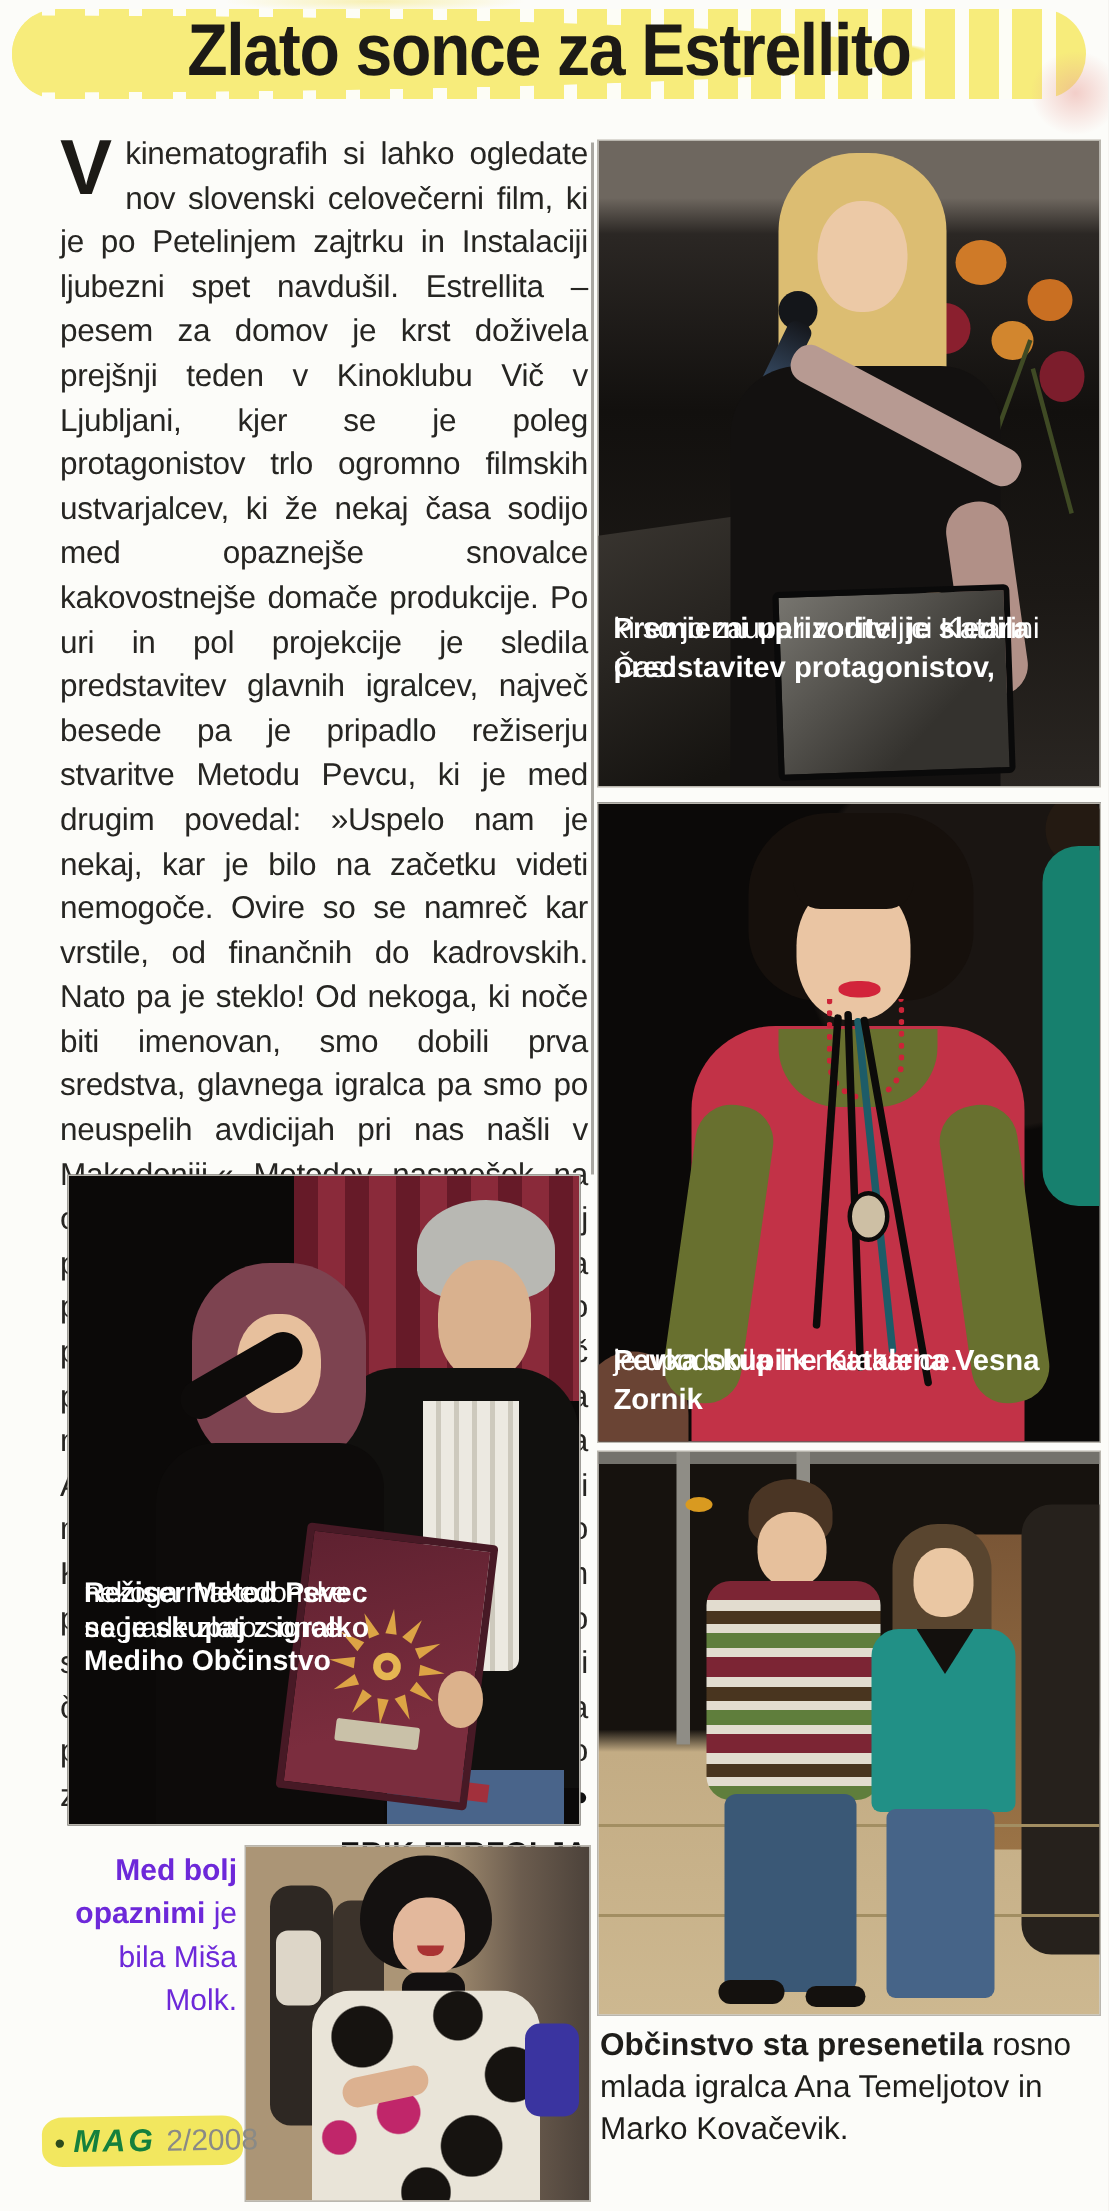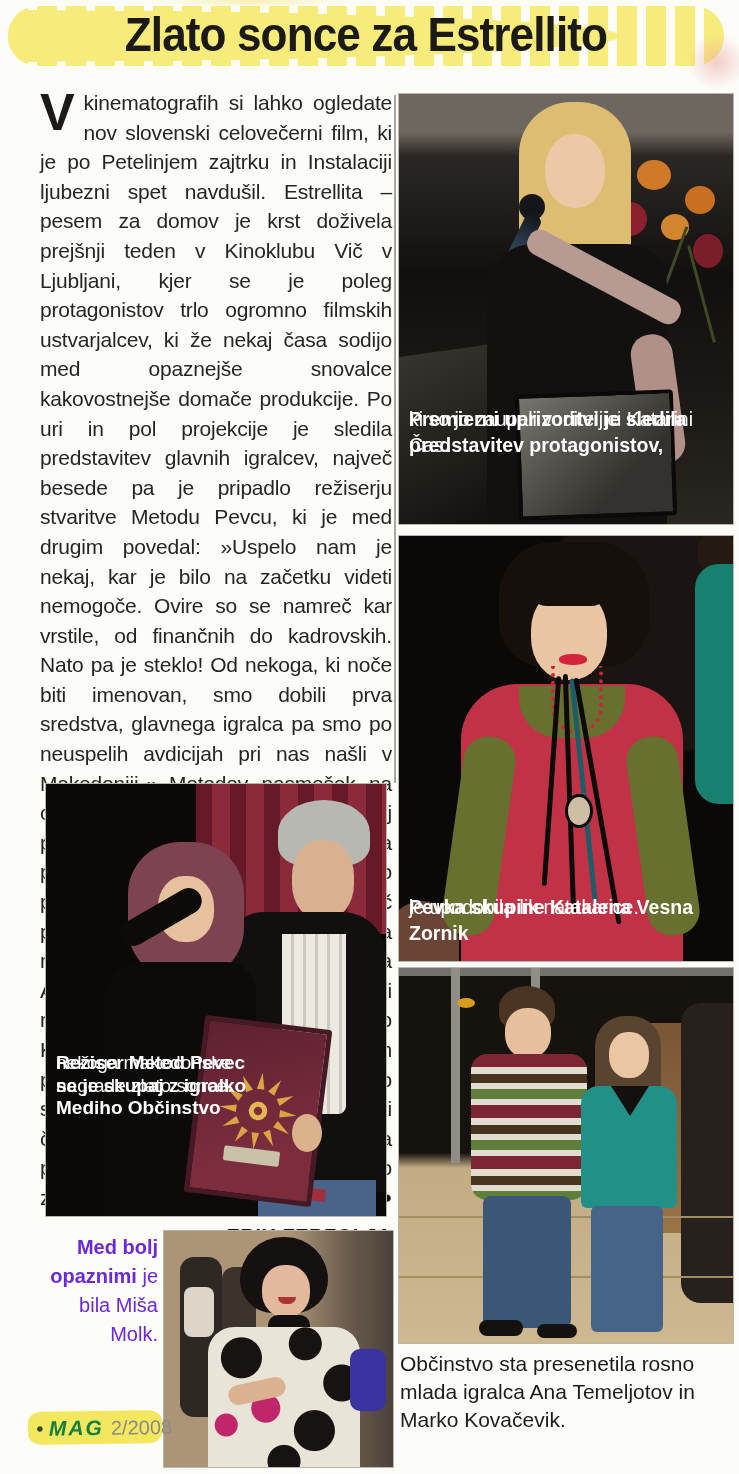--- a/index.html
+++ b/index.html
@@ -29,21 +29,21 @@
   .email{margin-top:4px;text-align:right;font-family:"Liberation Serif","DejaVu Serif",serif;
     font-style:italic;font-size:23px;color:#222;}
   .col-rule{position:absolute;left:394px;top:95px;width:2px;height:688px;background:#a9a7a1;}
 
   
   .photo{position:absolute;overflow:hidden;border:1px solid #b9b6ae;background:#111;}
   .photo *{position:absolute;}
   .cap-overlay{z-index:30;color:#fff;font-size:19.5px;line-height:26px;text-align:left;}
   .cap-overlay b{font-weight:bold;}
   .cap-black{position:absolute;color:#1e1d1a;font-size:21px;line-height:28px;}
-  .cap-black b{font-weight:normal;}
+  .cap-black b{font-weight:bold;}
 
   
   .ph1{left:398px;top:93px;width:334px;height:430px;
     background:linear-gradient(180deg,#6e675f 0,#6e675f 38px,#2b2724 62px,#12100e 180px,#1b1815 300px,#2a2622 430px);}
   .ph1 .stage{left:-30px;top:250px;width:260px;height:200px;background:linear-gradient(160deg,#3a3631,#151310 70%);transform:rotate(-8deg);}
   .ph1 .flower{border-radius:50%;}
   .ph1 .leafline{width:3px;background:#3f4a24;}
   .ph1 .hair{left:120px;top:8px;width:112px;height:225px;background:#dcbd72;border-radius:52px 52px 40px 46px;}
   .ph1 .face{left:146px;top:40px;width:60px;height:74px;background:#ecc9a6;border-radius:48%;}
   .ph1 .mic{left:112px;top:118px;width:17px;height:72px;background:linear-gradient(180deg,#15171c,#49688c);

